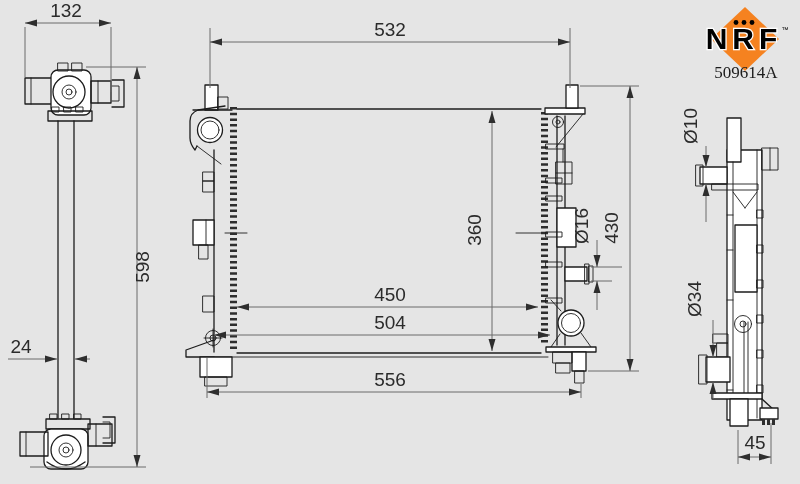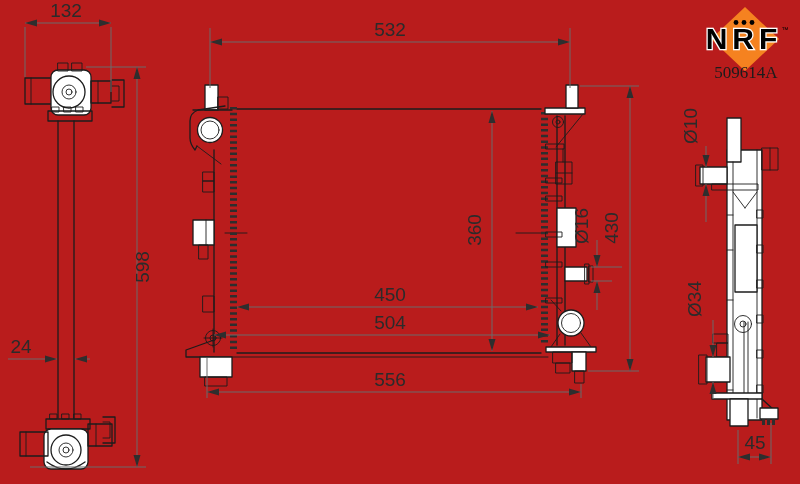--- a/index.html
+++ b/index.html
@@ -1,16 +1,16 @@
 <!DOCTYPE html>
 <html><head>
 <meta charset="utf-8">
 <style>
   html,body{margin:0;padding:0;background:#ffffff;}
-  .stage{position:relative;width:800px;height:484px;background:#b91c1c;overflow:hidden;}
+  .stage{position:relative;width:800px;height:484px;background:#e5e5e5;overflow:hidden;}
   .p  {fill:none;stroke:#1c1c1c;stroke-width:1.3;stroke-linejoin:round;stroke-linecap:round;}
   .p2 {fill:none;stroke:#1c1c1c;stroke-width:0.9;stroke-linejoin:round;stroke-linecap:round;}
   .pw {fill:#ffffff;stroke:#1c1c1c;stroke-width:1.3;stroke-linejoin:round;}
   .serr{fill:none;stroke:#2e2e2e;stroke-width:7;stroke-dasharray:2.5 3.2;}
   .serr2{fill:none;stroke:#2e2e2e;stroke-width:6;stroke-dasharray:3 2;}
   .d  {fill:none;stroke:#6a6a6a;stroke-width:1;}
   .ar {fill:#2e2e2e;stroke:none;}
   .dt {font-family:"Liberation Sans","DejaVu Sans",sans-serif;font-size:19px;fill:#2b2b2b;text-anchor:middle;}
   .pn {font-family:"Liberation Serif","DejaVu Serif",serif;font-size:17px;fill:#1c1c1c;text-anchor:middle;}
   .brand{font-family:"Liberation Sans","DejaVu Sans",sans-serif;font-size:30px;font-weight:bold;letter-spacing:5px;fill:#000;stroke:#fff;stroke-width:2.5;paint-order:stroke;text-anchor:middle;}

